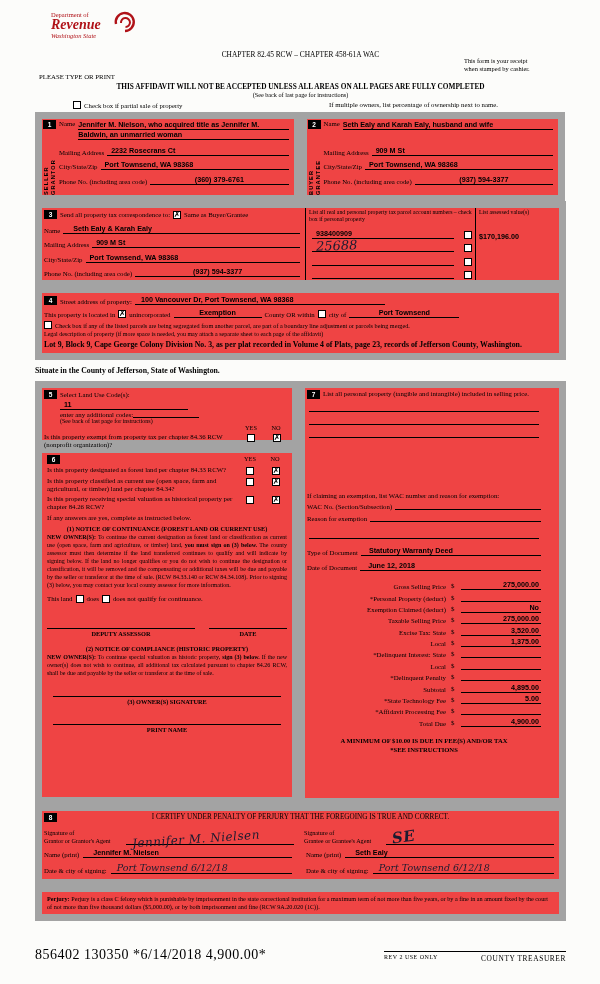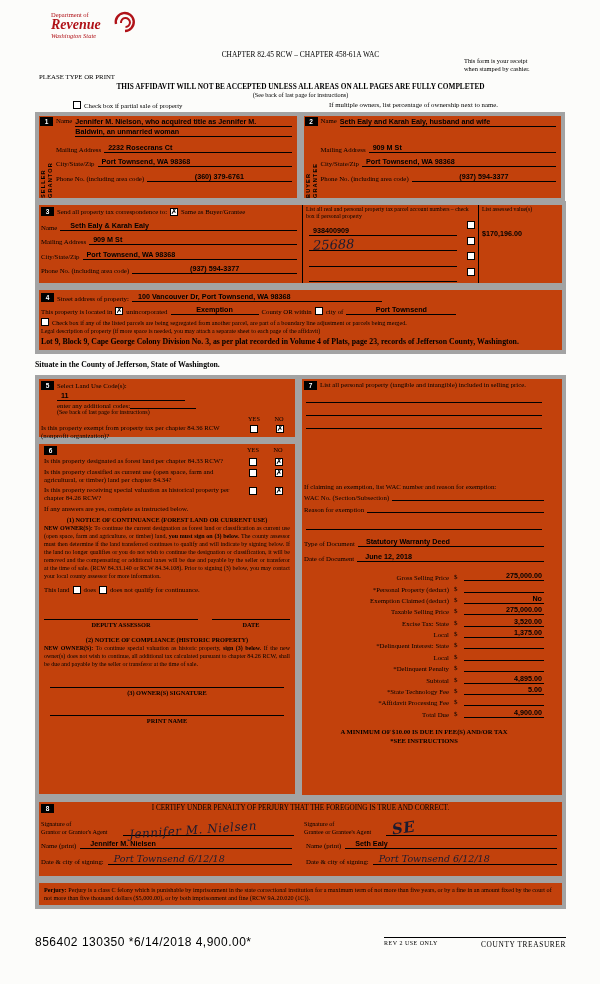--- a/index.html
+++ b/index.html
@@ -1,20 +1,20 @@
 <!DOCTYPE html>
 <html><head>
 <meta charset="utf-8">
 <style>
   *{margin:0;padding:0;box-sizing:border-box}
   html,body{background:#8f8f8f}
   .page{width:600px;height:984px;margin:0 auto;background:#fcfcfa;position:relative;color:#000;
         font-family:"Liberation Serif",serif;overflow:hidden}
   .content{position:absolute;left:35px;top:5px;width:531px}
-  .sec{border:4px solid #a3a3a3;background:#c2410c}
+  .sec{border:7px solid #a3a3a3;background:#ef4444}
   .nt{margin-top:-1px}
   .flex{display:flex}
   .f1{flex:1}
   .b{font-weight:bold}
   .ctr{text-align:center}
   .lbl{font-size:6.8px}
   .sm{font-size:6.2px}
   .xs{font-size:6.0px}
   .val{font-family:"Liberation Sans",sans-serif;font-weight:bold;font-size:7.2px}
   .ul{border-bottom:1px solid #000}
@@ -58,21 +58,21 @@
   .fl .lbl{margin-right:3px;white-space:nowrap}
   .fl .val{padding:0 4px}
   
   .sec3{display:flex;height:86px}
   .s3l{width:264px;border-right:1px solid #000;padding:2px 5px 2px 2px;display:flex;flex-direction:column}
   .s3r{flex:1;display:flex;flex-direction:column}
   .s3r-head{display:flex;border-bottom:0}
   .ph{flex:1;font-size:5.8px;line-height:1.2;padding:1px 3px}
   .ah{width:84px;border-left:1px solid #000;font-size:5.8px;padding:1px 3px}
   .prow{display:flex;height:16px}
-  .pcell{flex:1;display:flex;padding:0 3px 1px 6px;gap:10px}
+  .pcell{flex:1;display:flex;align-items:flex-end;padding:0 3px 1px 6px;gap:10px}
   .pn{flex:1;border-bottom:1px solid #000;display:flex;align-items:flex-end;padding:0 4px;min-height:9px}
   .ac{width:84px;border-left:1px solid #000;padding:1px 3px}
   .hand-num{font-size:13px;transform:rotate(-2deg);line-height:.8}
   
   .sec4{padding:2px 5px 3px 2px}
   .s4line{display:flex;align-items:flex-end;gap:3px}
   .mt2{margin-top:2px}.mt3{margin-top:3px}
   .legal{font-size:7.8px;font-weight:bold;line-height:1.25;margin-top:3px}
   .situate{font-size:7.8px;font-weight:bold;margin:6px 0 6px 0}
   
@@ -117,21 +117,21 @@
   .sigarea{flex:1;border-bottom:1px solid #000;height:20px;position:relative}
   .sig{position:absolute;left:6px;bottom:-2px;font-size:12px;transform:rotate(-4deg);letter-spacing:.5px;white-space:nowrap}
   .sig2{font-size:15px;font-weight:bold;transform:rotate(-8deg)}
   .nprow{display:flex;gap:14px;margin-top:3px}
   .npcell{flex:1;display:flex;align-items:flex-end;gap:4px}
   .dcrow{display:flex;gap:14px;margin-top:4px}
   .handline{flex:1;border-bottom:1px solid #000;padding:0 6px;font-size:9.5px;white-space:nowrap}
   
   .perjury{padding:3px 5px;font-size:6.2px;line-height:1.3}
   .footer{display:flex;align-items:flex-end;margin-top:26px}
-  .stamp{font-family:Liberation Sans, sans-serif;font-size:12px;letter-spacing:.5px}
+  .stamp{font-family:Liberation Serif, serif;font-size:14px;letter-spacing:.5px}
   .fright{margin-left:auto;width:182px;border-top:1px solid #000;display:flex;justify-content:space-between;
           align-items:flex-start;padding-top:2px}
   .useonly{font-size:6px;letter-spacing:.5px}
   .treas{font-size:7.4px;letter-spacing:.6px}
 </style>
 </head>
 <body>
 
 <div class="page">
 <div class="content">

